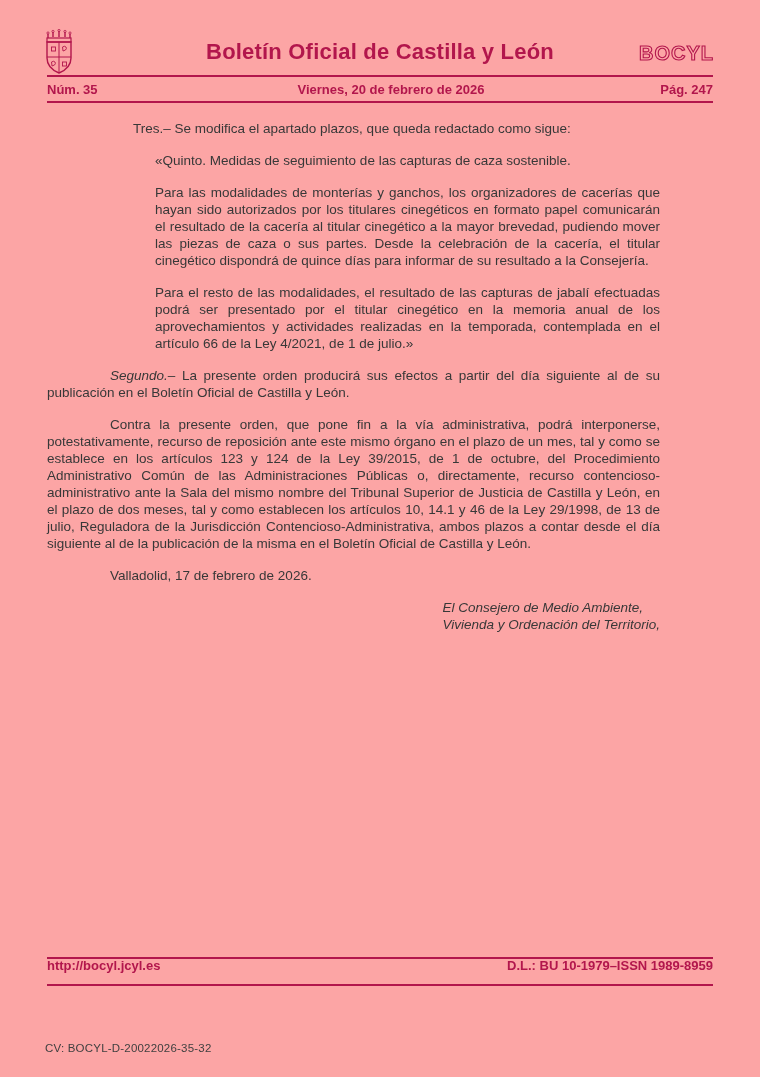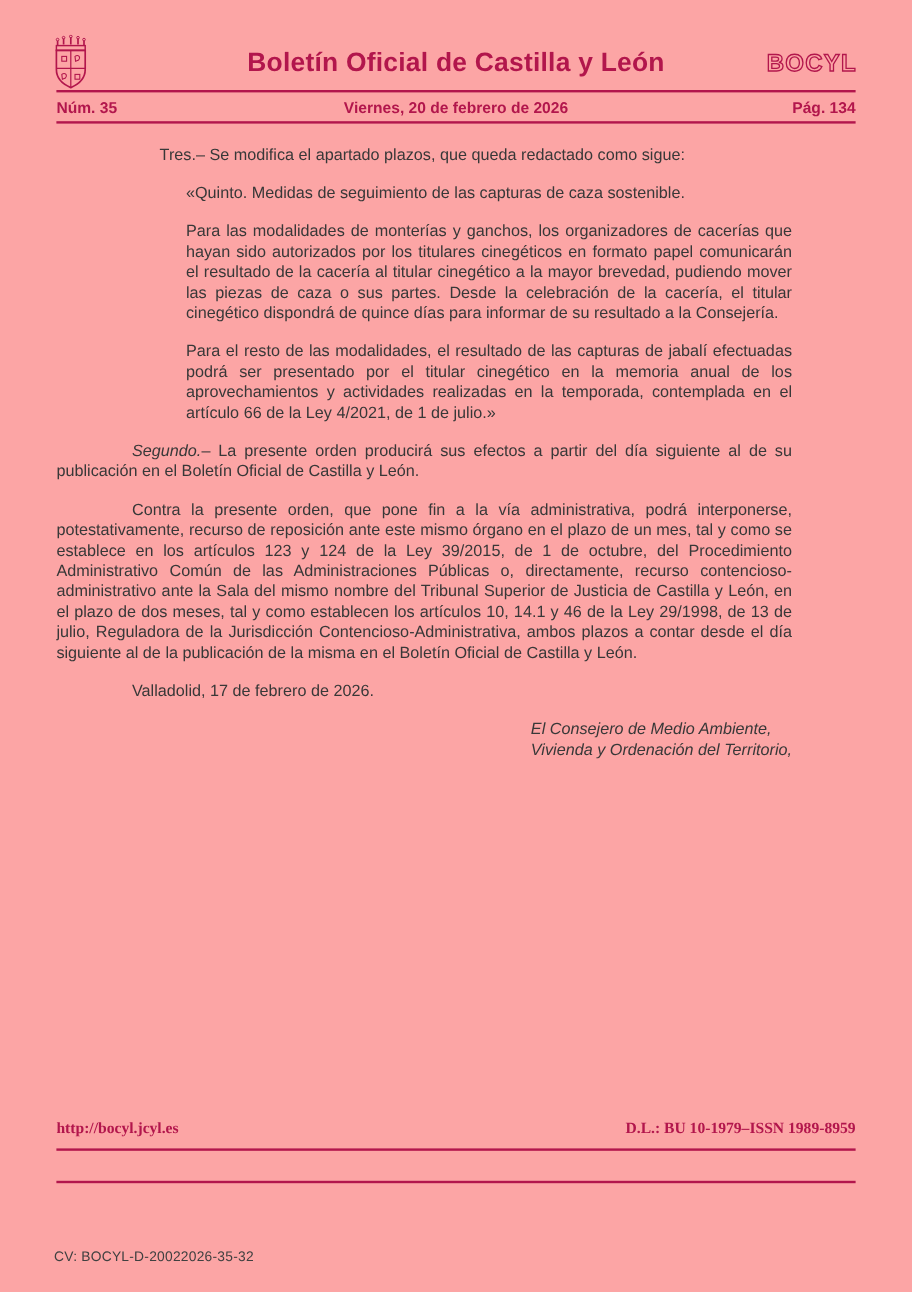--- a/index.html
+++ b/index.html
@@ -25,21 +25,21 @@
     color:transparent;-webkit-text-stroke:1.1px #B2164C;
   }
   .rule{position:absolute;left:47px;width:666px;height:2px;background:#B2164C;}
   .rule-h1{top:75px;}
   .rule-h2{top:101px;}
   .info-row{
     position:absolute;left:47px;top:80px;width:666px;height:20px;
     font-size:13px;font-weight:bold;color:#B2164C;text-decoration:underline;
   }
   .info-left{position:absolute;left:0;top:2px;}
-  .info-center{position:absolute;left:0;width:100%;text-align:center;top:2px;}
+  .info-center{position:absolute;left:11px;width:100%;text-align:center;top:2px;}
   .info-right{position:absolute;right:0;top:2px;}
   
   .doc-body{
     position:absolute;left:47px;top:120px;width:613px;
     font-size:13.5px;line-height:17px;
   }
   .doc-body p{margin:0 0 15px 0;}
   .p-tres{margin-left:86px !important;}
   .p-quote-title{margin-left:108px !important;}
   .p-quote{margin-left:108px !important;text-align:justify;}
@@ -50,22 +50,22 @@
   .signature{
     margin:10px 0 0 auto;width:fit-content;text-align:left;
     font-size:13.5px;line-height:17px;
   }
   .sig-italic{font-style:italic;}
   .sig-name{font-variant:small-caps;}
   
   .rule-f1{top:957px;}
   .rule-f2{top:984px;}
   .footer-row{
-    position:absolute;left:47px;top:930px;width:666px;height:20px;
-    font-size:13px;font-weight:bold;color:#B2164C;font-family:Liberation Serif, serif;
+    position:absolute;left:47px;top:956px;width:666px;height:20px;
+    font-size:13px;font-weight:bold;color:#B2164C;
   }
   .footer-url{position:absolute;left:0;top:2px;color:#B2164C;text-decoration:none;cursor:pointer;}
   .footer-dl{position:absolute;right:0;top:2px;}
   .cv-line{
     position:absolute;left:45px;top:1042px;
     font-size:11.5px;color:#404040;letter-spacing:0.2px;
   }
 </style>
 </head>
 <body>
@@ -93,21 +93,21 @@
     </svg>
   </div>
 
   <div class="masthead-title">Boletín Oficial de Castilla y León</div>
   <div class="bocyl-mark">BOCYL</div>
 
   <div class="rule rule-h1"></div>
   <div class="info-row">
     <span class="info-left">Núm. 35</span>
     <span class="info-center">Viernes, 20 de febrero de 2026</span>
-    <span class="info-right">Pág. 134</span>
+    <span class="info-right">Pág. 247</span>
   </div>
   <div class="rule rule-h2"></div>
 
   <div class="doc-body">
 
     <p class="p-tres">Tres.– Se modifica el apartado plazos, que queda redactado como sigue:</p>
 
     <p class="p-quote-title">«Quinto. Medidas de seguimiento de las capturas de caza sostenible.</p>
 
     <p class="p-quote">Para las modalidades de monterías y ganchos, los organizadores de cacerías que hayan sido autorizados por los titulares cinegéticos en formato papel comunicarán el resultado de la cacería al titular cinegético a la mayor brevedad, pudiendo mover las piezas de caza o sus partes. Desde la celebración de la cacería, el titular cinegético dispondrá de quince días para informar de su resultado a la Consejería.</p>

